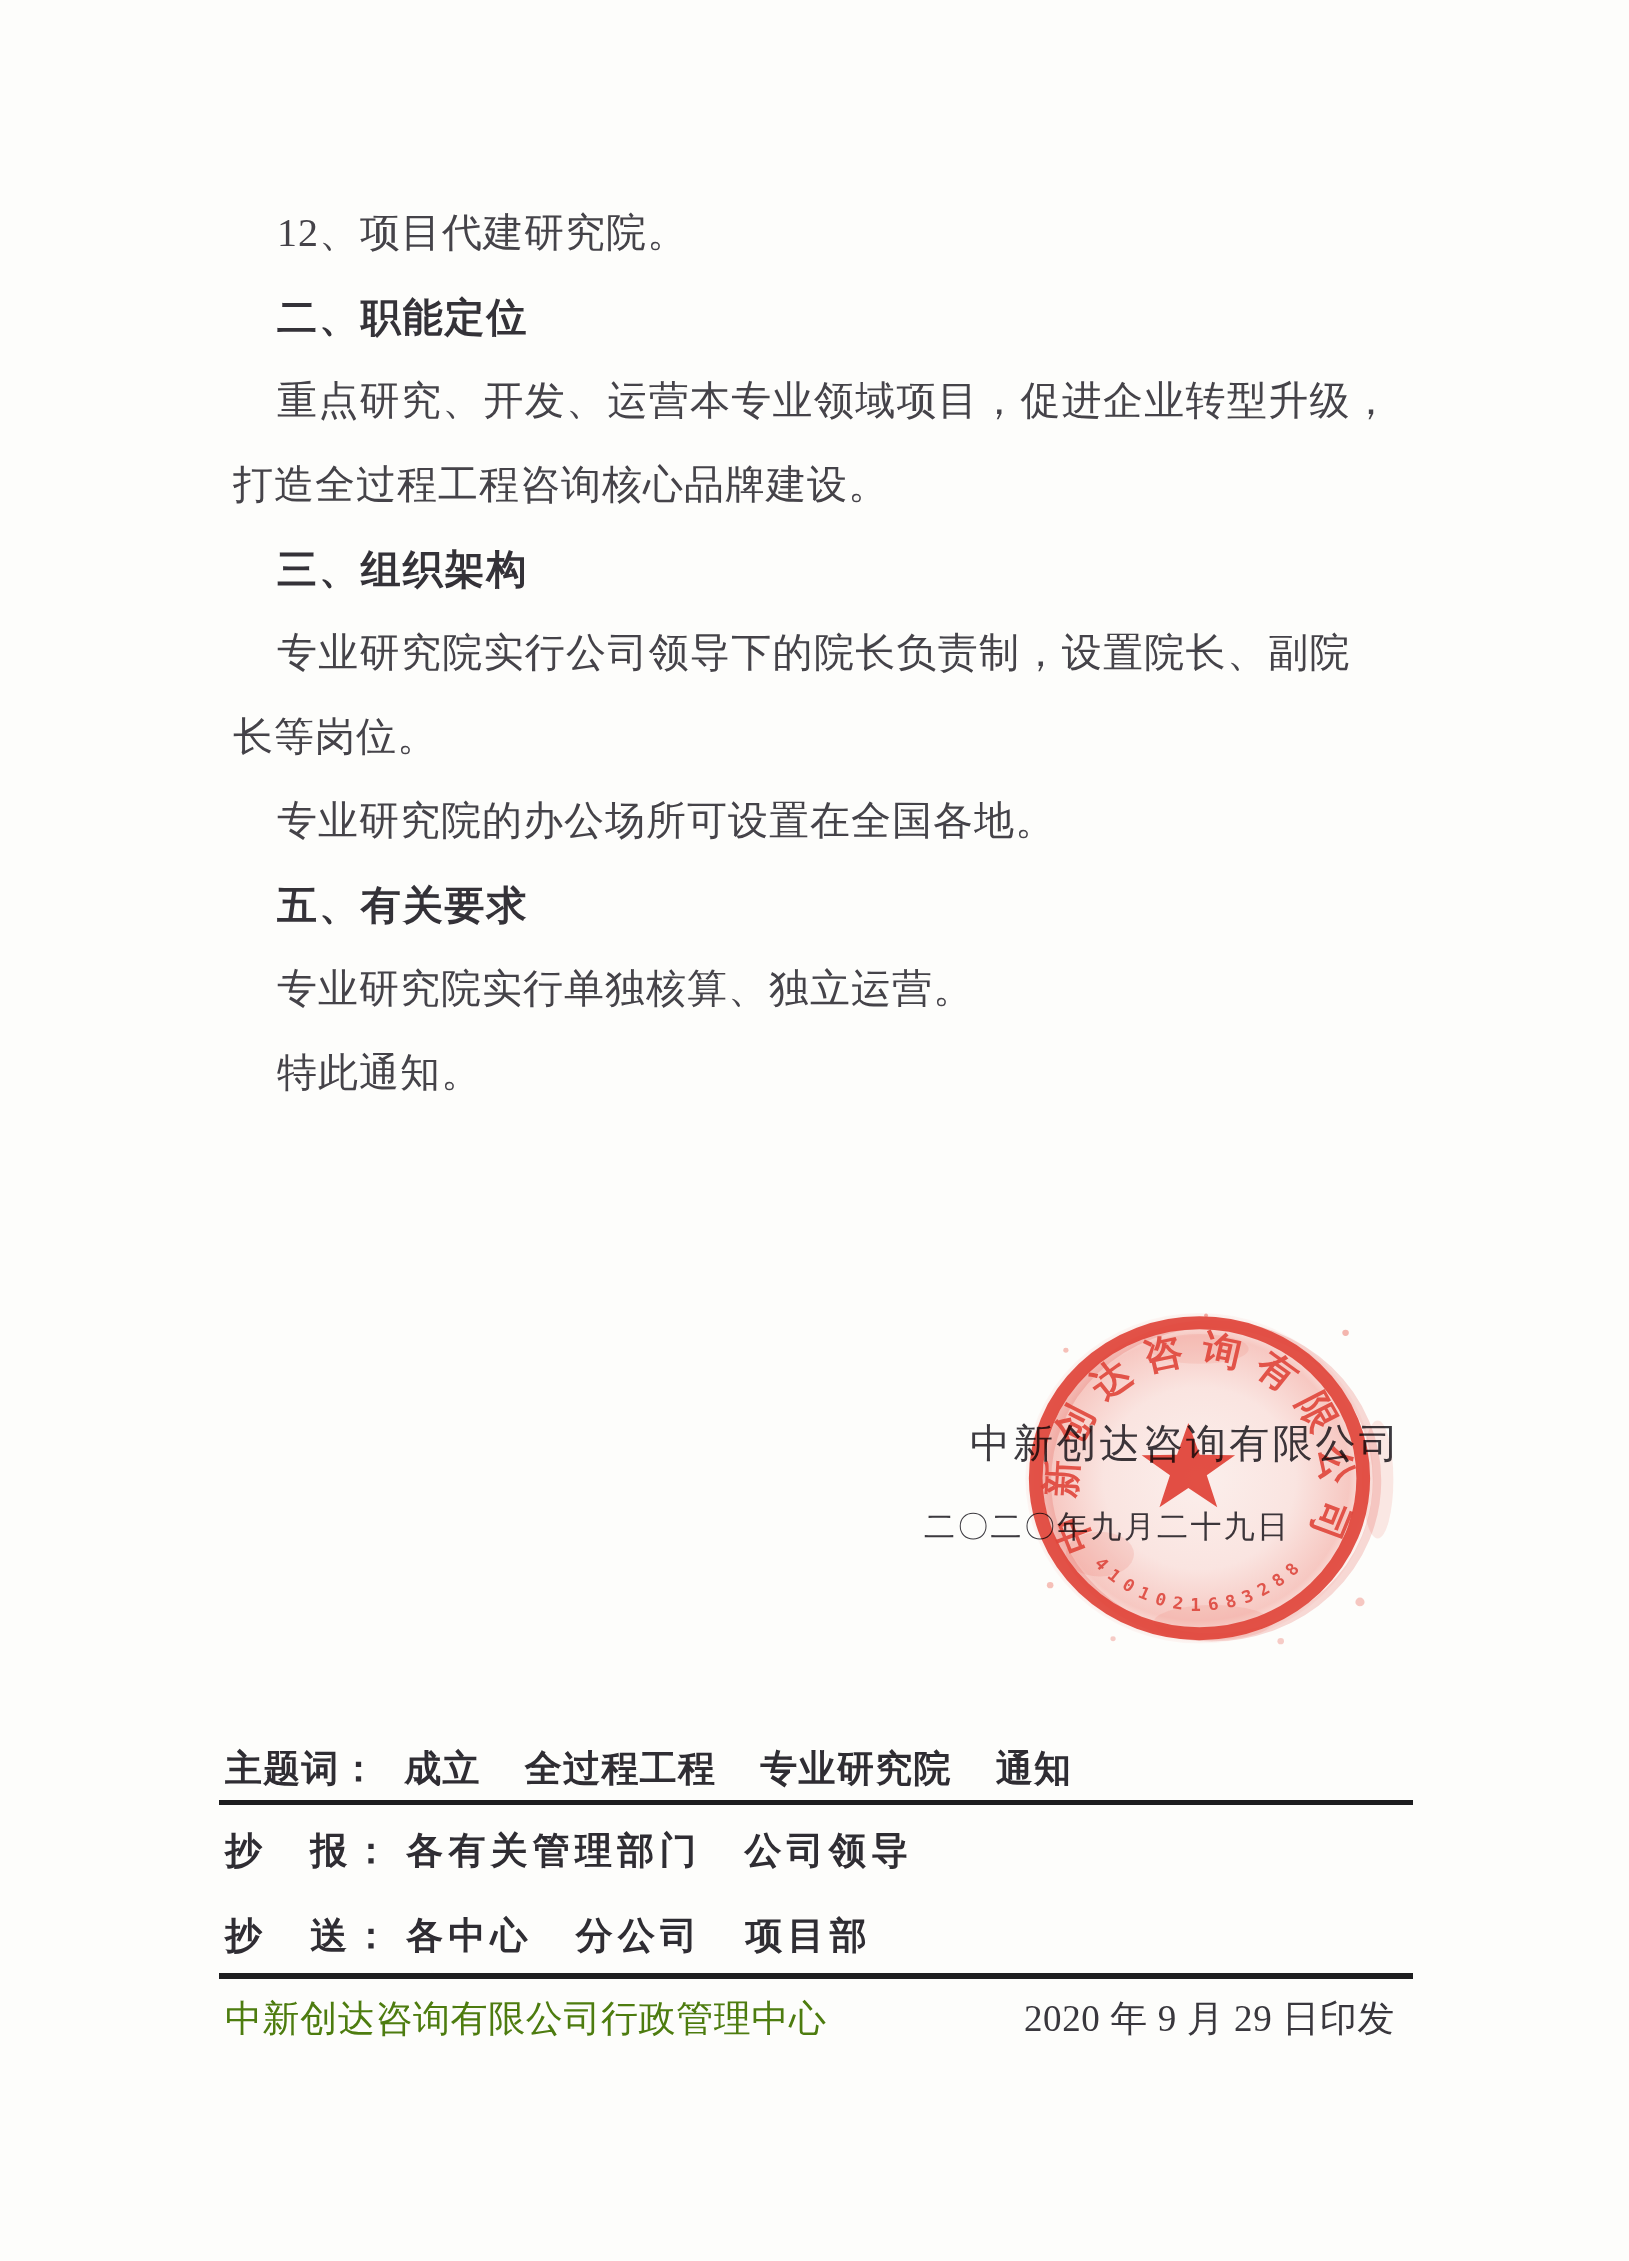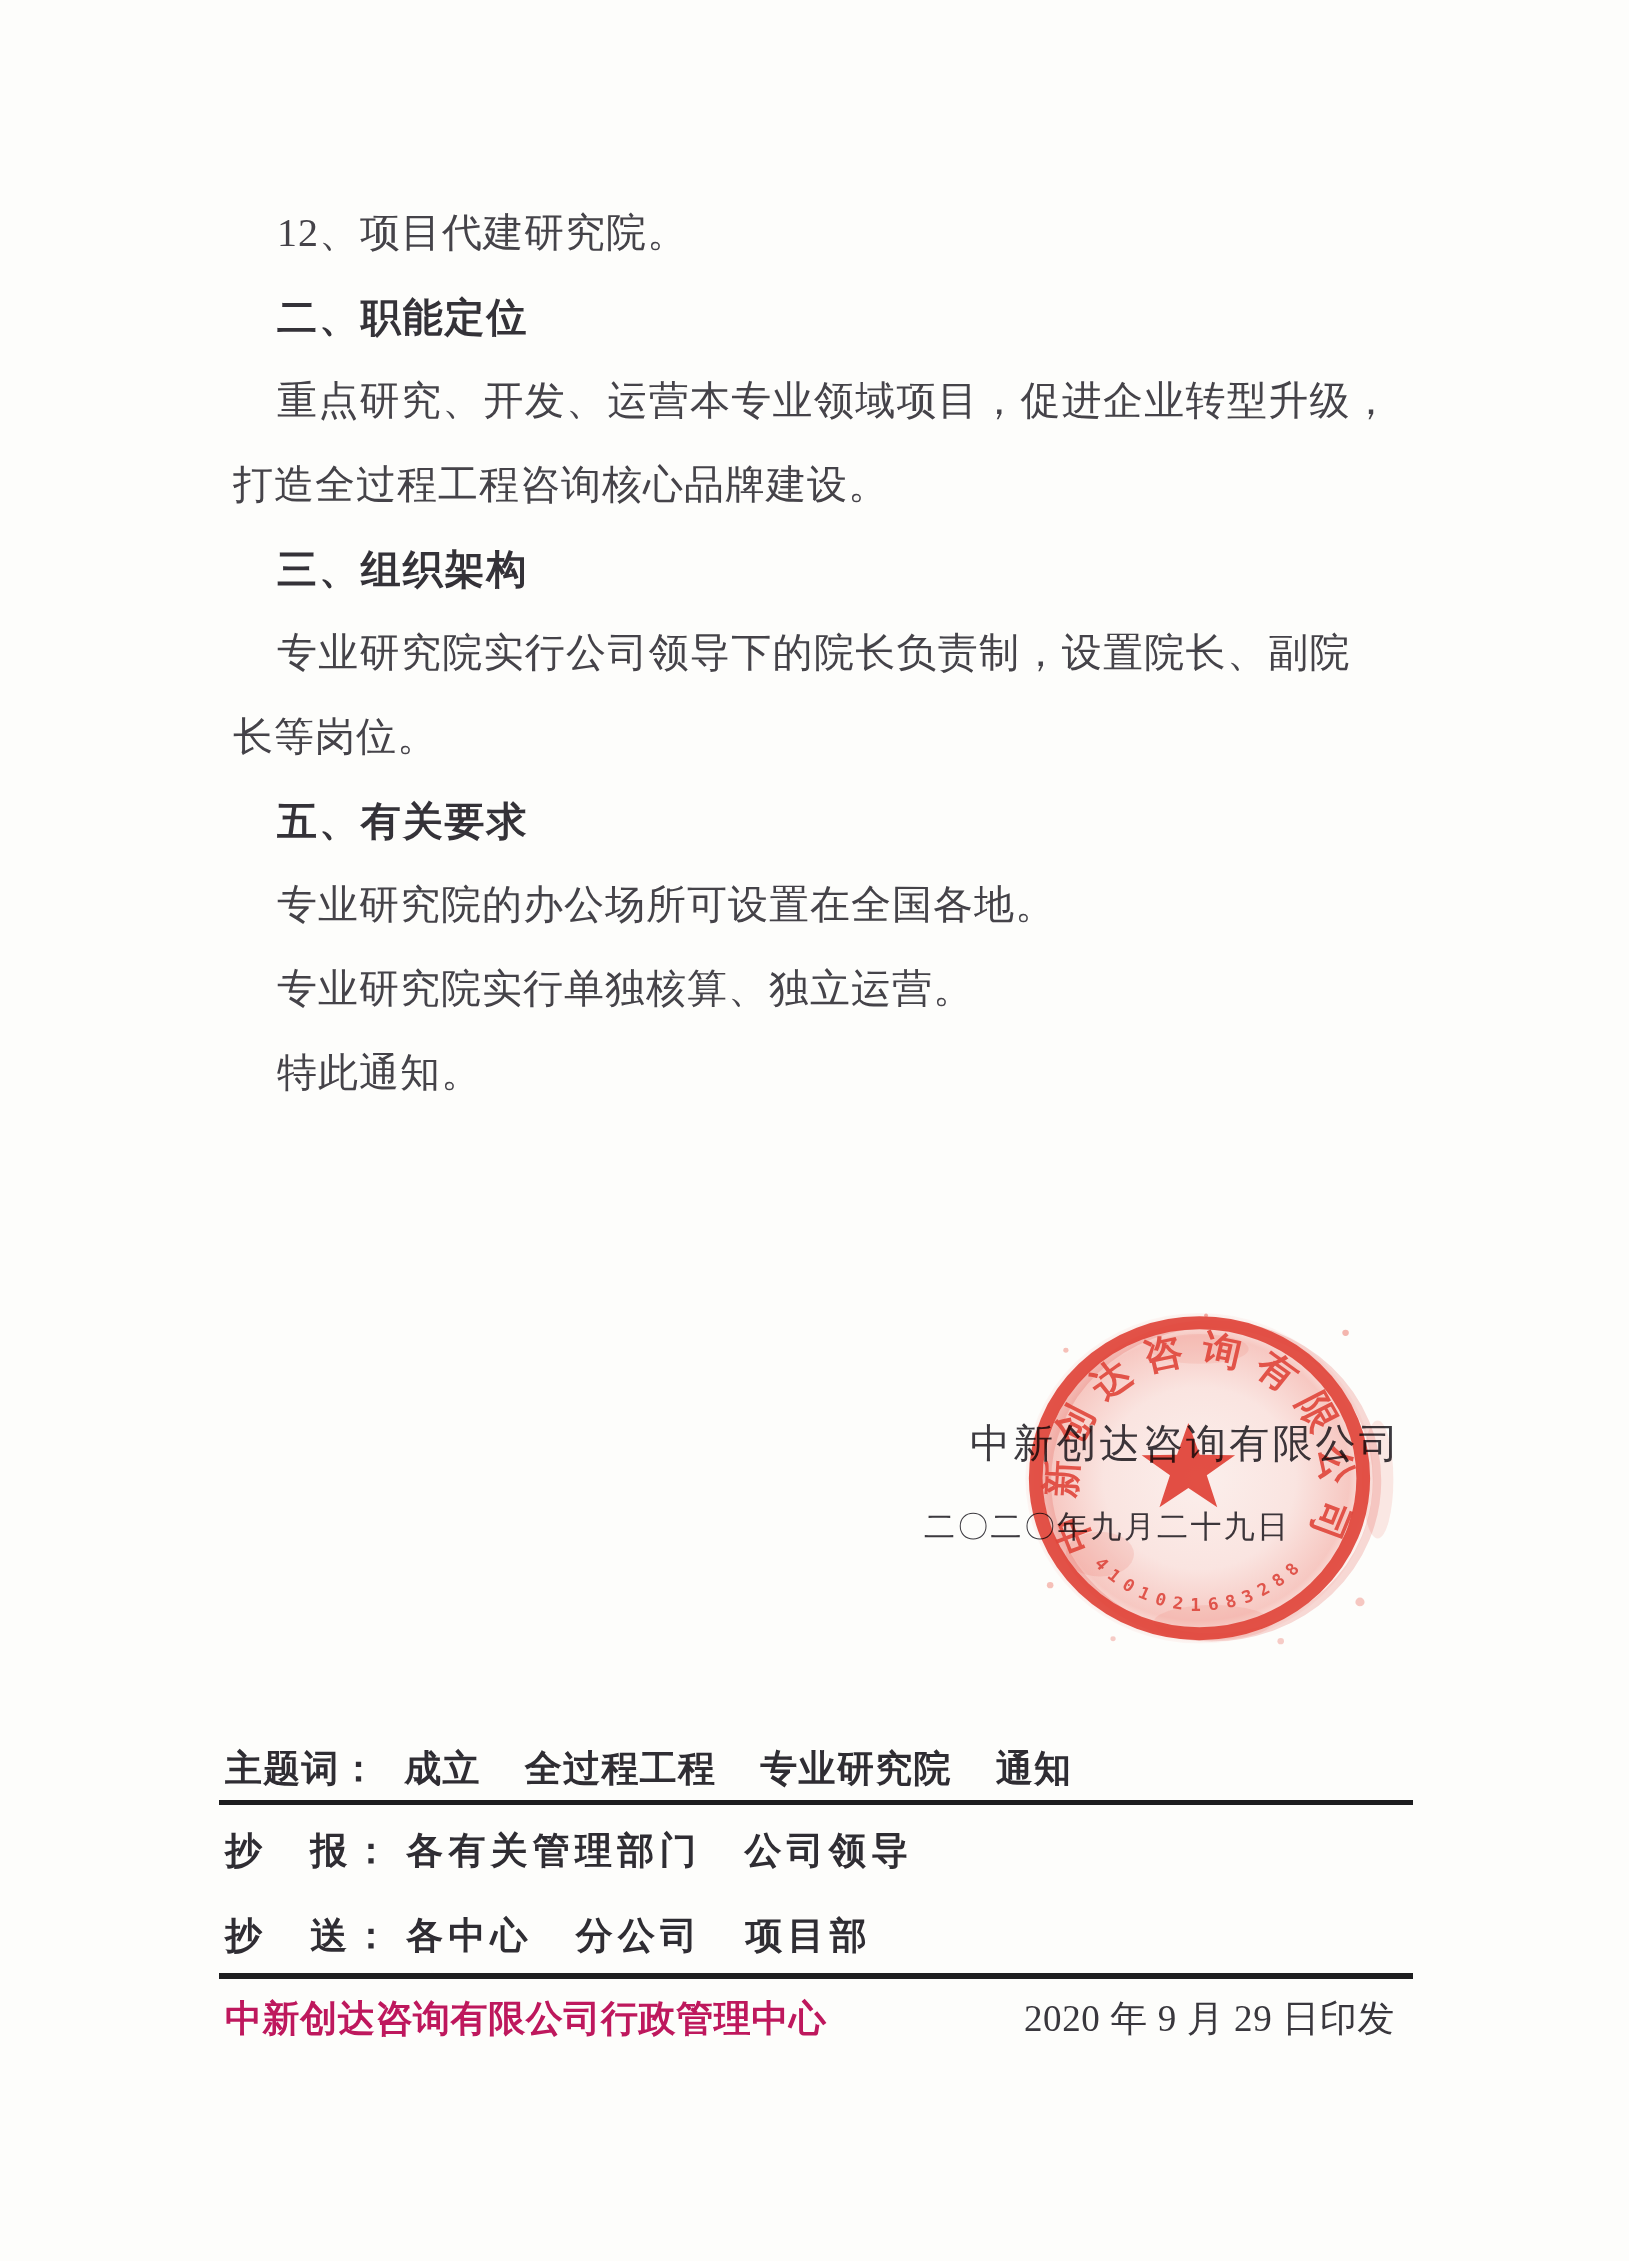--- a/index.html
+++ b/index.html
@@ -50,21 +50,21 @@
   .term { margin-left:44px; }
   .term:first-child { margin-left:26px; }
   .cc-gap { display:inline-block; width:43px; }
   .cc-item { margin-left:43px; }
   .cc-item:first-of-type { margin-left:11.6px; }
   .rule { position:absolute; left:219px; width:1194px; background:#1d1d1f; }
   .rule1 { top:1800px; height:5.2px; }
   .rule2 { top:1973px; height:6.4px; }
   .issuer {
     position:absolute; left:225px; top:1999px; height:40px; line-height:40px;
-    font-size:37px; font-weight:700; color:#be185d; letter-spacing:0.6px;
+    font-size:37px; font-weight:400; color:#4d7c0f; letter-spacing:0.6px;
     font-family:"Liberation Sans", sans-serif; white-space:nowrap;
   }
   .print-date {
     position:absolute; left:1024px; top:1999px; height:40px; line-height:40px;
     font-size:37px; color:#39373d; letter-spacing:0.6px;
     font-family:"Liberation Serif", serif; white-space:nowrap;
   }
 </style>
 </head>
 <body>
@@ -72,22 +72,22 @@
 <div class="page">
 
   <section class="body-text" id="body-lines">
       <div class="bline indent">12、项目代建研究院。</div>
       <div class="bline indent bold">二、职能定位</div>
       <div class="bline indent fill">重点研究、开发、运营本专业领域项目，促进企业转型升级，</div>
       <div class="bline">打造全过程工程咨询核心品牌建设。</div>
       <div class="bline indent bold">三、组织架构</div>
       <div class="bline indent fill">专业研究院实行公司领导下的院长负责制，设置院长、副院</div>
       <div class="bline">长等岗位。</div>
+      <div class="bline indent">专业研究院的办公场所可设置在全国各地。</div>
       <div class="bline indent bold">五、有关要求</div>
-      <div class="bline indent">专业研究院的办公场所可设置在全国各地。</div>
       <div class="bline indent">专业研究院实行单独核算、独立运营。</div>
       <div class="bline indent">特此通知。</div>
     </section>
 
   <svg class="seal" viewBox="0 0 600 600" preserveAspectRatio="none" xmlns="http://www.w3.org/2000/svg">
     <defs>
       <radialGradient id="wash" cx="50%" cy="50%" r="50%">
         <stop offset="0%" stop-color="#e74c3c" stop-opacity="0.08"></stop>
         <stop offset="55%" stop-color="#e74c3c" stop-opacity="0.14"></stop>
         <stop offset="86%" stop-color="#e74c3c" stop-opacity="0.30"></stop>

